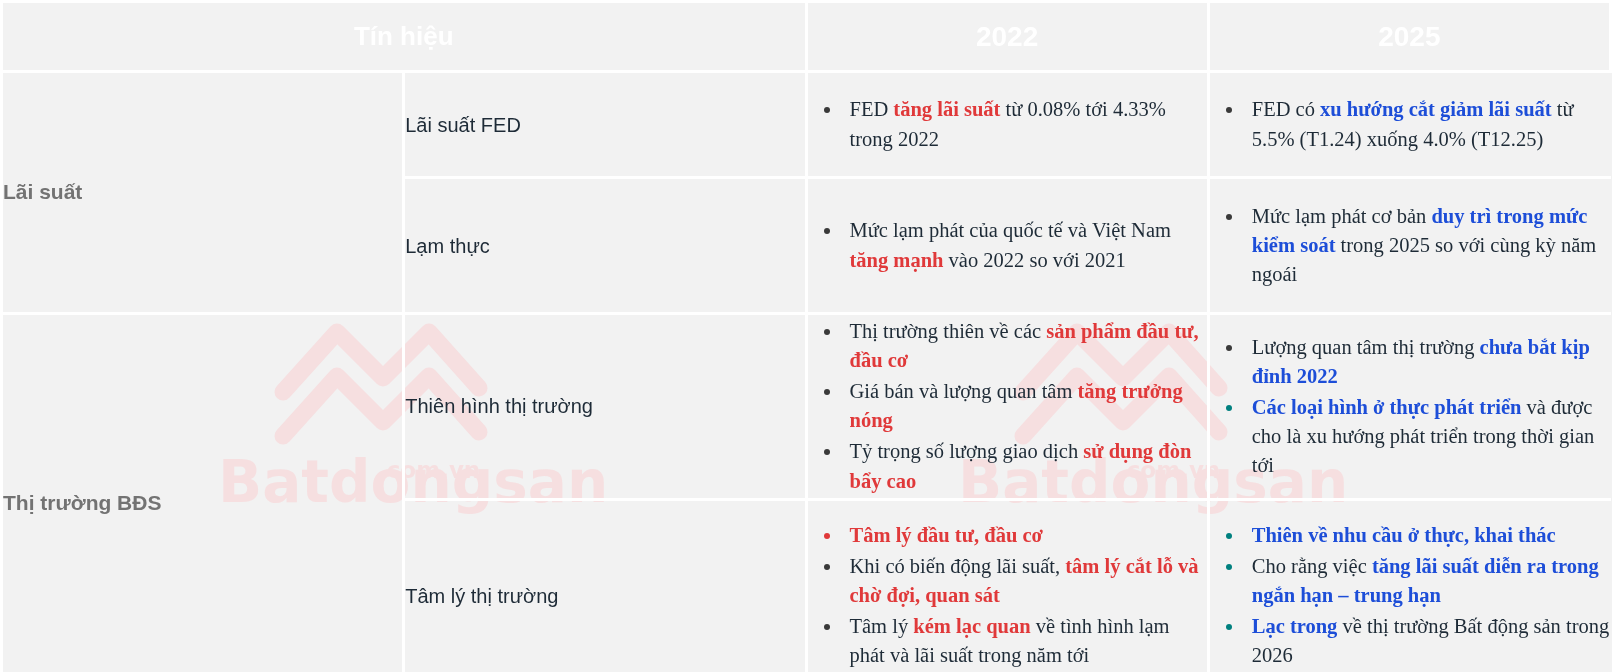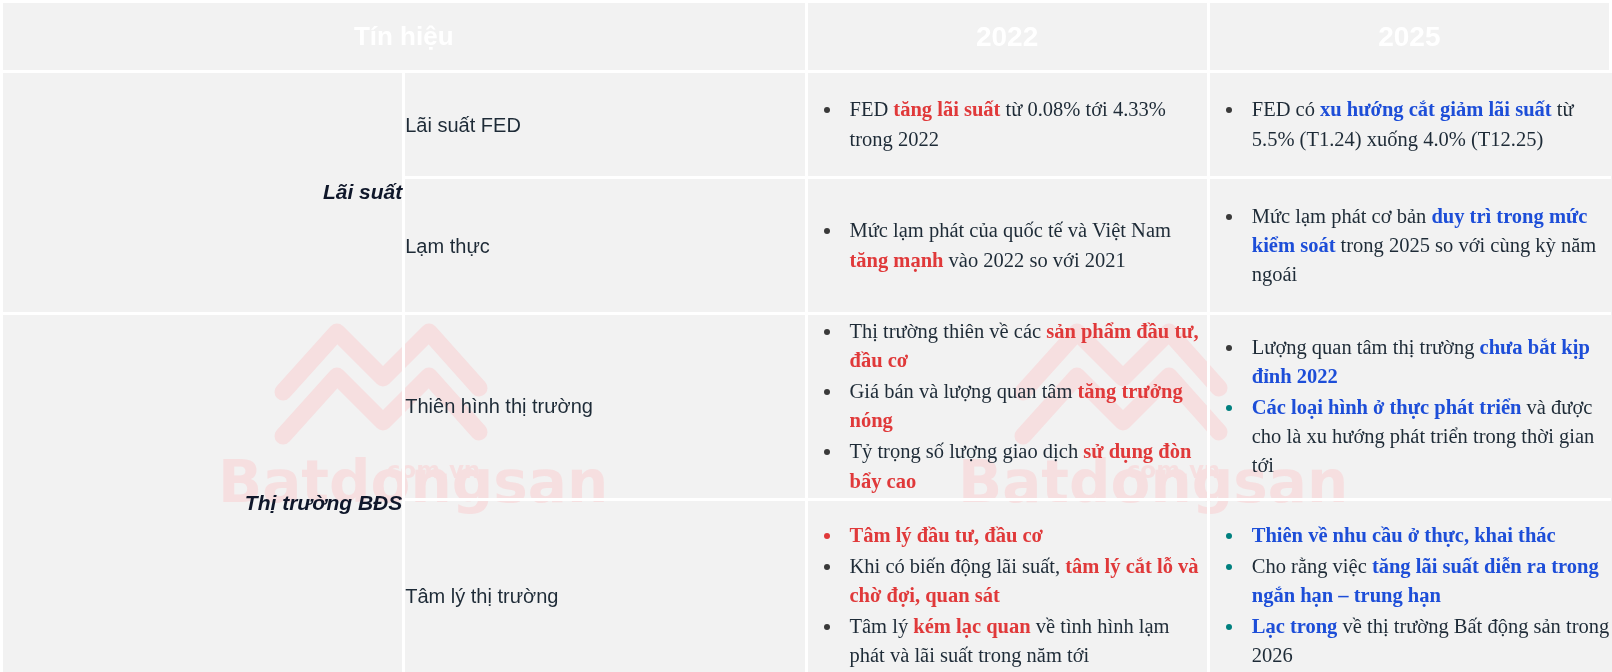--- a/index.html
+++ b/index.html
@@ -87,27 +87,26 @@
     font-size: 28px;
     font-weight: 700;
     text-align: center;
     border-top: none;
     border-right: none;
   }
 
   
   td.group {
     width: 148px;
-    text-align: right;
+    text-align: left;
     font-size: 21px;
     font-weight: 700;
-    color: #0f172a;
+    color: #737373;
     line-height: 1.35;
     border-left: none;
-    font-style: italic;
   }
   
   td.subject {
     width: 157px;
     text-align: left;
     font-size: 20px;
     font-weight: 400;
     color: #1e2b37;
     line-height: 1.4;
   }

